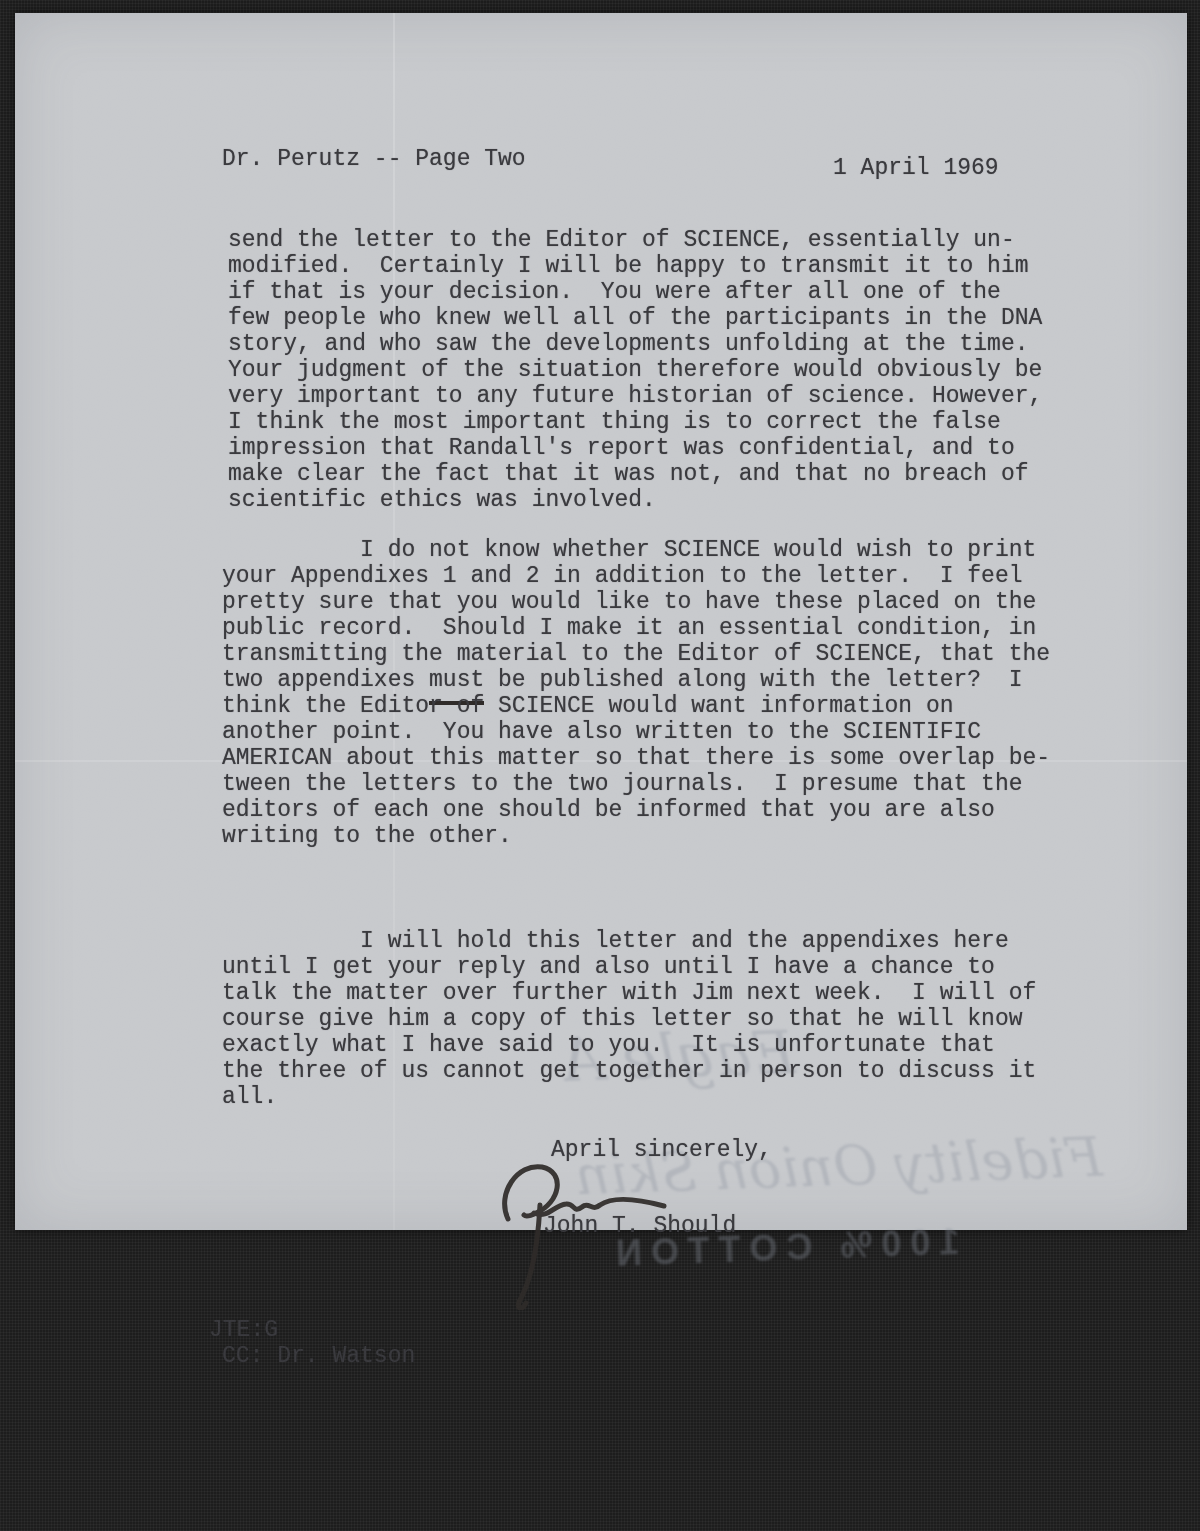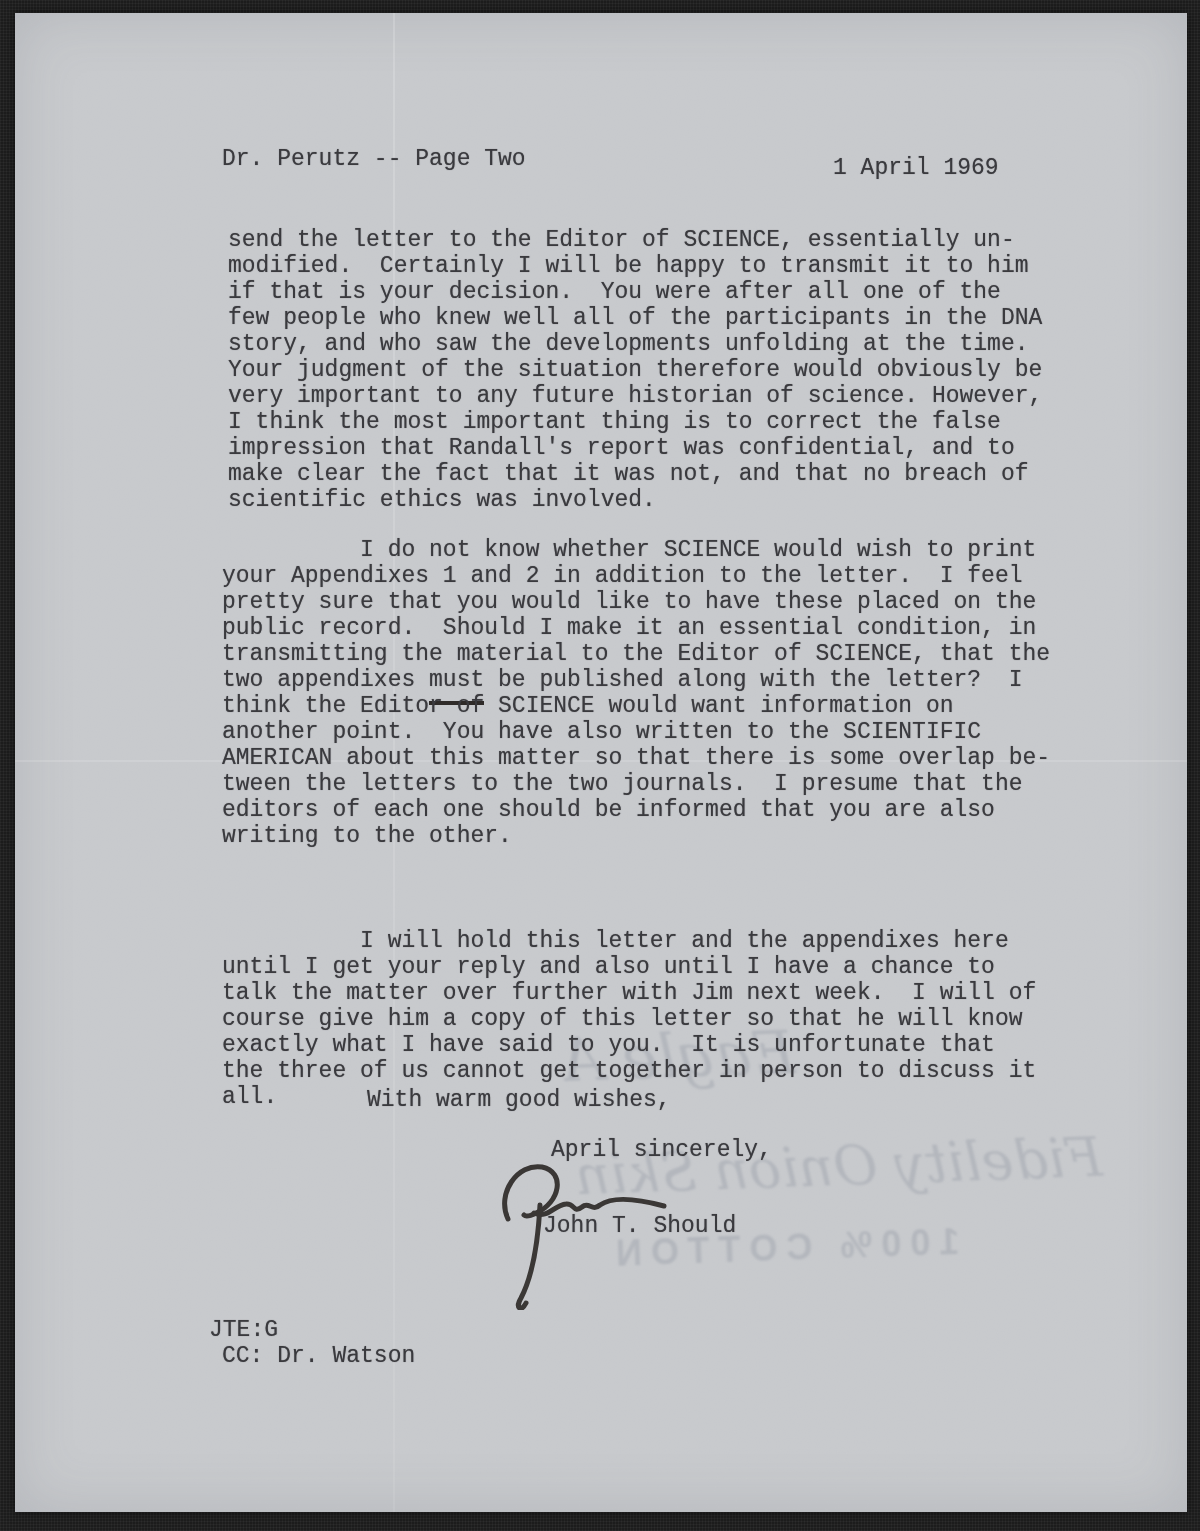--- a/index.html
+++ b/index.html
@@ -6,21 +6,21 @@
   html,body{margin:0;padding:0;}
   body{
     width:1200px;height:1531px;position:relative;overflow:hidden;
     background-color:var(--c-background,#1d1d1d);
     background-image:
       repeating-linear-gradient(0deg, rgba(255,255,255,0.035) 0 1px, rgba(0,0,0,0) 1px 3px),
       repeating-linear-gradient(90deg, rgba(255,255,255,0.035) 0 1px, rgba(0,0,0,0) 1px 3px);
     font-family:"Liberation Mono","DejaVu Sans Mono",monospace;
   }
   .paper{
-    position:absolute;left:15px;top:13px;width:1172px;height:1499px;
+    position:absolute;left:15px;top:13px;width:1172px;height:1217px;
     background:var(--c-paper,#c9cbce);
     box-shadow:inset 0 0 60px rgba(90,95,105,0.18), 0 0 10px rgba(0,0,0,0.55);
   }
   .grain{position:absolute;left:0;top:0;width:100%;height:100%;pointer-events:none;}
   .type{
     position:absolute;
     font-family:"Liberation Mono","DejaVu Sans Mono",monospace;
     font-size:23px;line-height:26px;white-space:pre;
     color:var(--c-ink,#3a3a3e);
     text-shadow:0 0 1px rgba(55,55,60,0.55);
@@ -101,21 +101,20 @@
 writing to the other.</span></div>
 
   <div class="type" style="left:207px;top:915px;">          I will hold this letter and the appendixes here
 until I get your reply and also until I have a chance to
 talk the matter over further with Jim next week.  I will of
 course give him a copy of this letter so that he will know
 exactly what I have said to you.  It is unfortunate that
 the three of us cannot get together in person to discuss it
 all.</div>
 
-  <div class="type" style="left:352px;top:1074px;">With warm good wishes,</div>
   <div class="type" style="left:536px;top:1124px;">April sincerely,</div>
 
   <svg class="signature" viewBox="0 0 190 155" xmlns="http://www.w3.org/2000/svg">
     <g fill="none" stroke="currentColor" stroke-width="5" stroke-linecap="round" stroke-linejoin="round" opacity="0.92">
       <path d="M 18 64 C 6 38, 28 8, 52 12 C 76 17, 70 48, 46 58 C 40 61, 36 62, 34 60"></path>
       <path d="M 44 58 C 58 64, 64 50, 76 49 C 85 48, 83 59, 92 52 C 99 46, 102 57, 110 50 C 123 41, 148 44, 174 51"></path>
       <path d="M 50 50 C 48 88, 43 120, 31 143 C 25 153, 31 158, 36 148"></path>
     </g>
   </svg>
 

